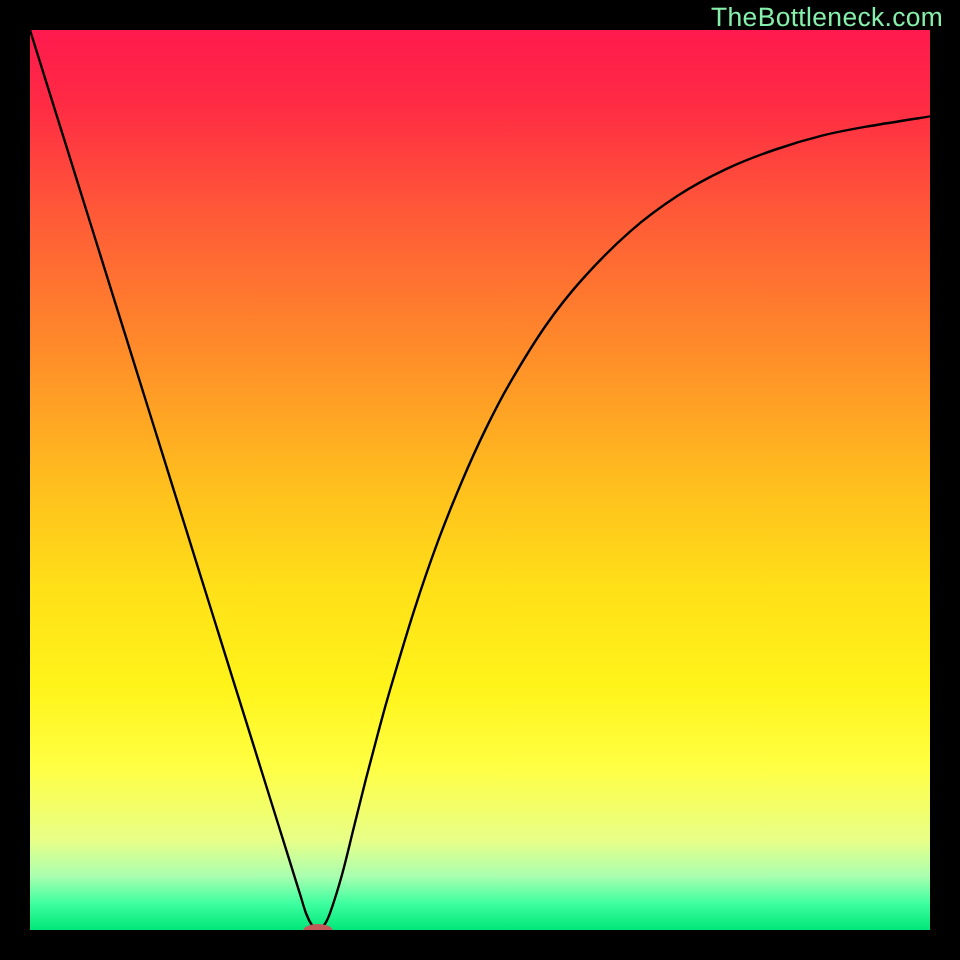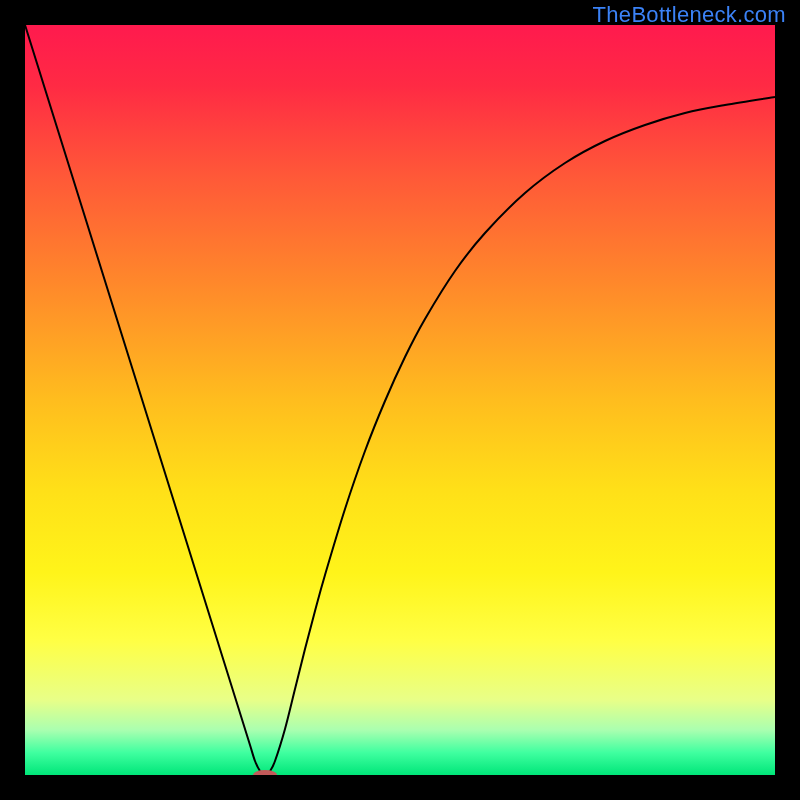--- a/index.html
+++ b/index.html
@@ -16,21 +16,21 @@
     top: 25px;
     width: 750px;
     height: 750px;
   }
   .watermark {
     position: absolute;
     top: 2px;
     right: 14px;
     font-family: Arial, Helvetica, sans-serif;
     font-size: 22px;
-    color: #3b82f6;
+    color: #86efac;
     font-weight: 500;
     letter-spacing: 0.3px;
     z-index: 10;
   }
   svg {
     display: block;
   }
 </style>
 </head>
 <body>

